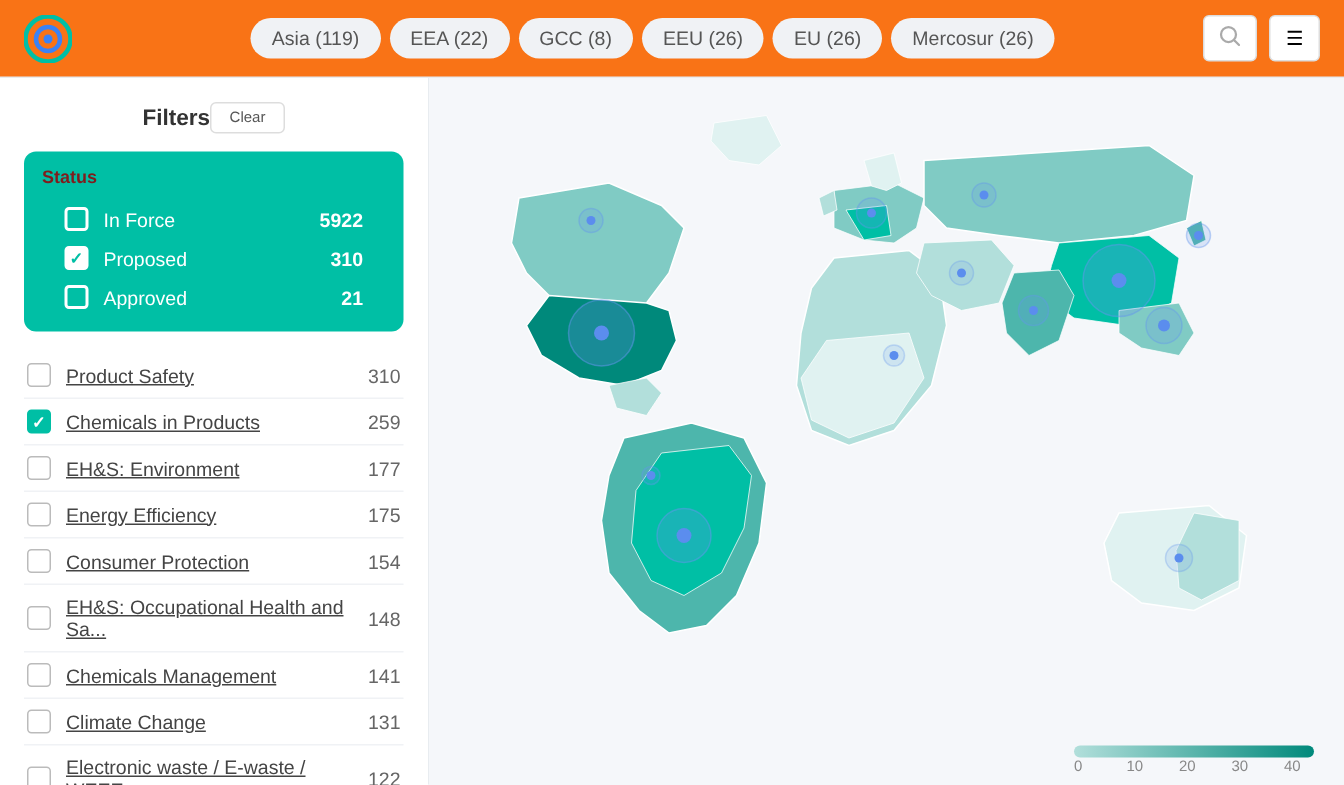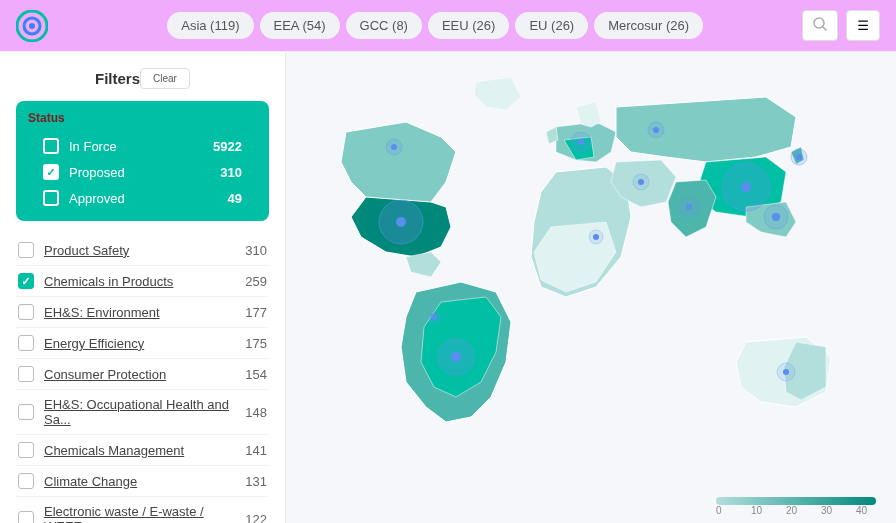--- a/index.html
+++ b/index.html
@@ -1,20 +1,20 @@
 <!DOCTYPE html>
 <html><head>
   <meta charset="utf-8">
   <style>
     * { box-sizing: border-box; margin: 0; padding: 0; }
     body { font-family: -apple-system, BlinkMacSystemFont, 'Segoe UI', sans-serif; background: #f5f7fa; width: 896px; height: 523px; overflow: hidden; }
 
     
     .header {
-      display: flex; align-items: center; background: #f0abfc;
+      display: flex; align-items: center; background: #f97316;
       padding: 0 16px; height: 52px; border-bottom: 1px solid #e8ecf0;
     }
     .logo { width: 32px; height: 32px; margin-right: 20px; }
     .nav-tabs { display: flex; gap: 6px; flex: 1; justify-content: center; }
     .nav-tab {
       padding: 6px 14px; border-radius: 20px; font-size: 13px;
       color: #555; background: #f0f2f5; border: none; cursor: pointer;
       white-space: nowrap;
     }
     .header-right { display: flex; gap: 8px; }
@@ -83,21 +83,21 @@
   <div class="logo">
     <svg viewBox="0 0 32 32" xmlns="http://www.w3.org/2000/svg">
       <circle cx="16" cy="16" r="15" fill="none" stroke="#00bfa5" stroke-width="3"></circle>
       <circle cx="16" cy="16" r="8" fill="none" stroke="#3b82f6" stroke-width="3"></circle>
       <circle cx="16" cy="16" r="3" fill="#3b82f6"></circle>
     </svg>
   </div>
 
   <div class="nav-tabs">
   <button class="nav-tab">Asia (119)</button>
-      <button class="nav-tab">EEA (54)</button>
+      <button class="nav-tab">EEA (22)</button>
       <button class="nav-tab">GCC (8)</button>
       <button class="nav-tab">EEU (26)</button>
       <button class="nav-tab">EU (26)</button>
       <button class="nav-tab">Mercosur (26)</button>
     </div>
 
   <div class="header-right">
     <button class="header-btn">
       <svg width="14" height="14" viewBox="0 0 14 14" fill="none" xmlns="http://www.w3.org/2000/svg">
         <circle cx="6" cy="6" r="5" stroke="#aaa" stroke-width="1.5"></circle>
@@ -124,21 +124,21 @@
         <span class="status-count">5922</span>
       </div>
       <div class="status-item">
         <div class="checkbox checked"></div>
         <span class="status-name">Proposed</span>
         <span class="status-count">310</span>
       </div>
       <div class="status-item">
         <div class="checkbox"></div>
         <span class="status-name">Approved</span>
-        <span class="status-count">49</span>
+        <span class="status-count">21</span>
       </div>
     </div>
 
     <div class="filter-list" id="filter-list">
     <div class="filter-item">
           <div class="filter-checkbox"></div>
           <span class="filter-name">Product Safety</span>
           <span class="filter-count">310</span>
         </div>
         <div class="filter-item">

